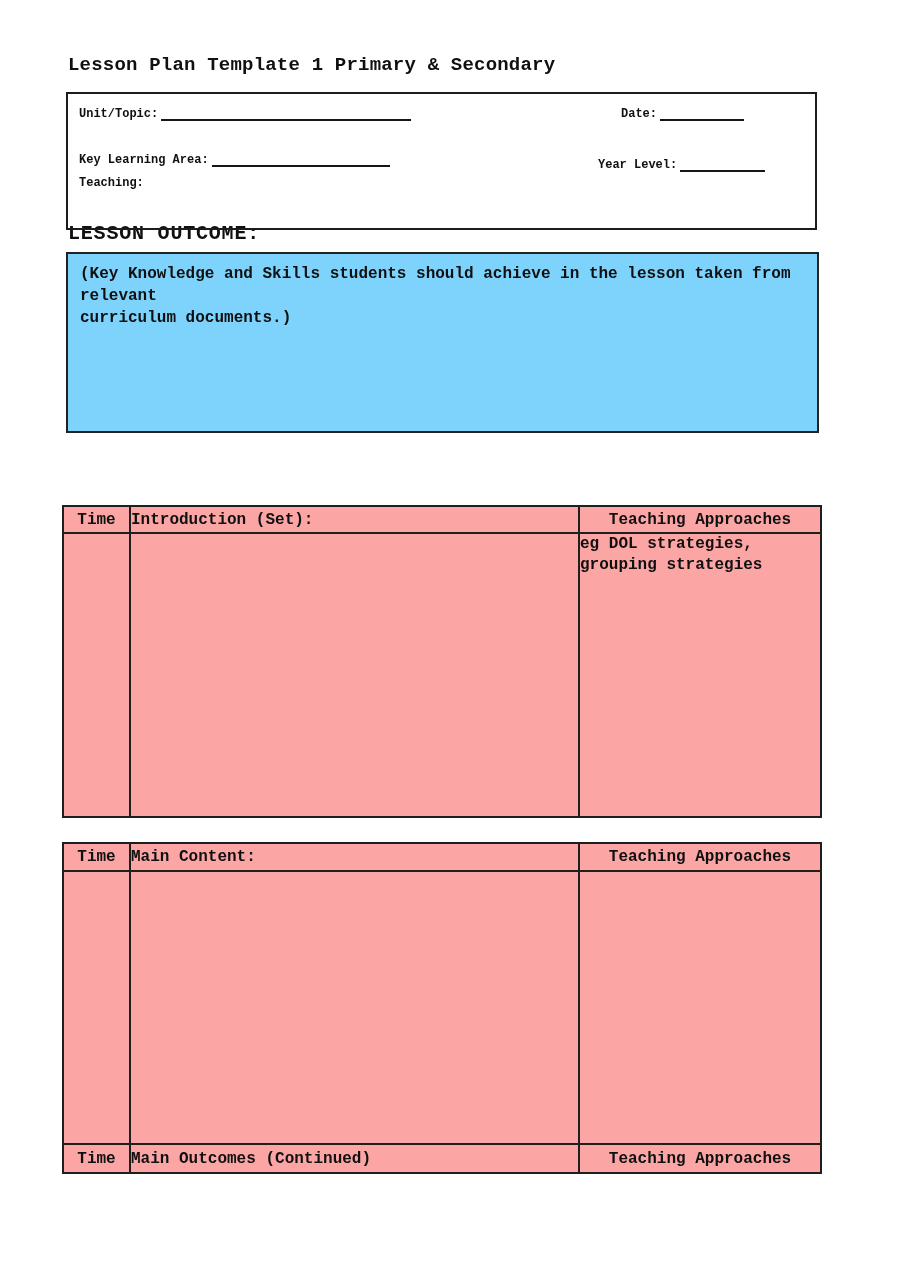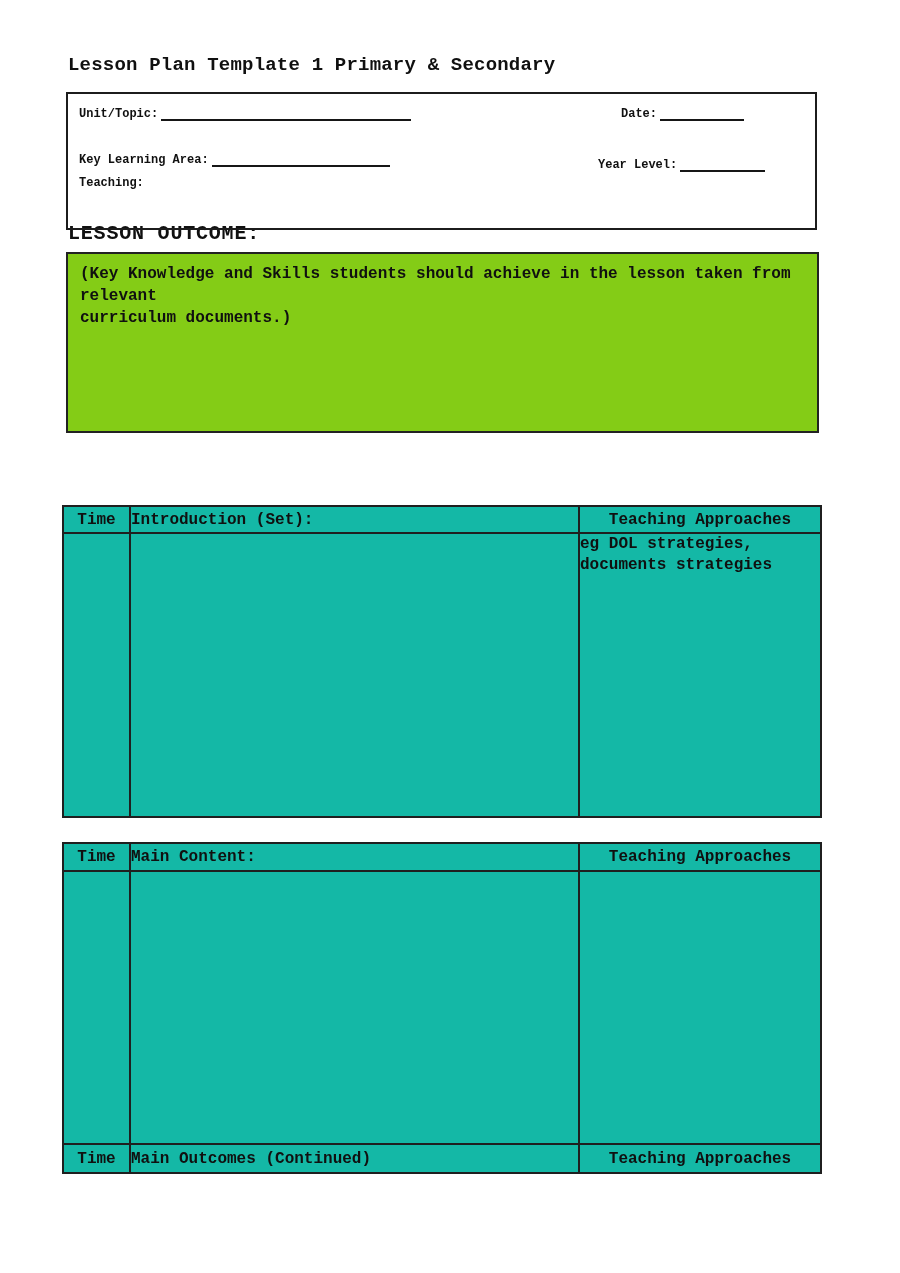--- a/index.html
+++ b/index.html
@@ -68,35 +68,35 @@
   .h-structure { top: 457px; }
   
   .outcome-box {
     position: absolute;
     left: 66px;
     top: 252px;
     width: 749px;
     height: 177px;
     border: 2px solid #222222;
     z-index: 2;
-    background: #84cc16;
+    background: #7dd3fc;
   }
   .outcome-text {
     padding: 9px 12px 0 12px;
     font-size: 16px;
     line-height: 22px;
   }
   
   table.t {
     position: absolute;
     left: 62px;
     border-collapse: collapse;
     table-layout: fixed;
     width: 758px;
-    background: #14b8a6;
+    background: #fca5a5;
   }
   .t1 { top: 505px; }
   .t2 { top: 842px; }
   table.t col.c-time { width: 67px; }
   table.t col.c-main { width: 449px; }
   table.t col.c-appr { width: 242px; }
   table.t th, table.t td {
     border: 2px solid #1f1f1f;
     font-size: 16px;
     font-weight: 700;
@@ -161,21 +161,21 @@
       </colgroup>
     <tbody>
       <tr class="hdr">
         <th class="th-center">Time</th>
         <th class="th-left">Introduction (Set):</th>
         <th class="th-center">Teaching Approaches</th>
       </tr>
       <tr class="body">
         <td class="blank"></td>
         <td class="blank"></td>
-        <td class="note">eg DOL strategies, documents strategies</td>
+        <td class="note">eg DOL strategies, grouping strategies</td>
       </tr>
     </tbody>
   </table>
 
   <table class="t t2">
     <colgroup>
         <col class="c-time">
         <col class="c-main">
         <col class="c-appr">
       </colgroup>

